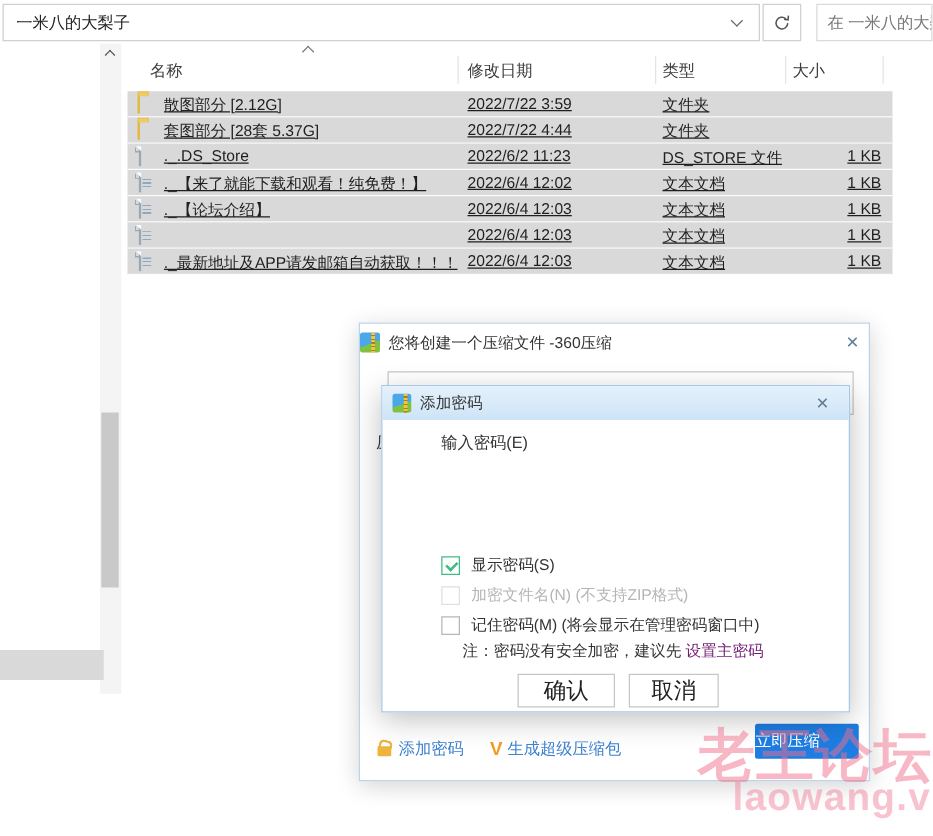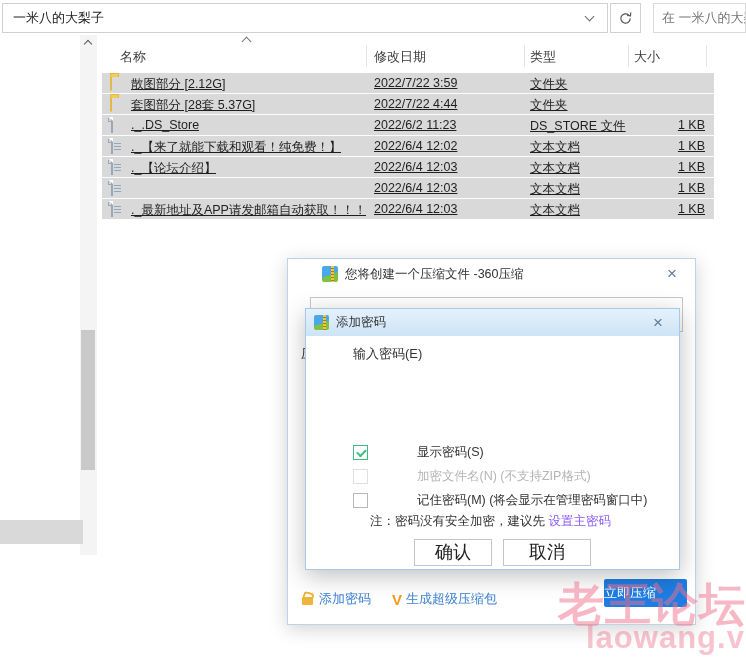--- a/index.html
+++ b/index.html
@@ -50,21 +50,21 @@
   .ico-file::before { content:""; position:absolute; right:-1px; top:-1px; border-style:solid;
     border-width:0 4px 4px 0; border-color:transparent #fff transparent transparent;
     box-shadow:-1px 1px 0 #9aa7b4; }
   .ico-text::after { content:""; position:absolute; left:2px; top:4px; width:7px; height:8px;
     background:repeating-linear-gradient(#8fa8c0 0 1px, transparent 1px 3px); }
 
   
   .dlg { background:#fff; }
   .main-dlg { left:287px; top:258px; width:409px; height:367px; border:1px solid #bcd4ea;
     box-shadow:0 4px 18px rgba(0,0,0,.18); }
-  .dlg-title { height:30px; display:flex; align-items:center; padding:0 10px; font-size:12.5px; color:#333;margin-left:24px; }
+  .dlg-title { height:30px; display:flex; align-items:center; padding:0 0; font-size:12.5px; color:#333; }
   .dlg-close { margin-left:auto; width:26px; text-align:center; font-size:17px; color:#607d95; cursor:pointer; line-height:26px; }
   .zip-ico { width:16px; height:16px; border-radius:2px; position:relative; margin-right:7px;
     background:linear-gradient(160deg,#4aa7e8 55%,#7fc241 55%); overflow:hidden; flex:0 0 16px; }
   .zip-ico::before { content:""; position:absolute; left:9px; top:0; width:3px; height:16px;
     background:repeating-linear-gradient(#f4c53f 0 2px, #a97f1d 2px 3px); }
   .fname-input { position:absolute; left:22px; top:38px; width:373px; height:35px; border:1px solid #c8c8c8;
     background:#fff; font-size:13px; color:#222; display:flex; align-items:center; padding:0 9px; }
   .fname-right { position:absolute; right:9px; top:9px; font-size:13px; color:#333; }
   .behind-label { position:absolute; left:13px; top:86px; font-size:13px; color:#333; }
 
@@ -80,33 +80,33 @@
 
   .pass-dlg { left:305px; top:308px; width:375px; height:262px; border:1px solid #a6c9e8;
     box-shadow:0 6px 22px rgba(0,0,0,.25); }
   .pass-title { height:27px; background:linear-gradient(#e5f1fc,#cde4f7); display:flex; align-items:center;
     padding:0 8px; font-size:12.5px; color:#333; }
   .pass-label { position:absolute; left:47px; top:36px; font-size:13px; color:#333; }
   .pass-input { position:absolute; left:47px; top:52px; width:287px; height:26px; border:1px solid #adadad;
     background:#fff; display:flex; align-items:center; padding:0 6px; font-size:13.5px; color:#111; }
   .caret { display:inline-block; width:1px; height:15px; background:#000; margin-left:1px; }
 
-  .cb-row { position:absolute; left:47px; display:flex; align-items:center; font-size:12.5px; color:#333;gap:40px; }
+  .cb-row { position:absolute; left:47px; display:flex; align-items:center; font-size:12.5px; color:#333; }
   .cb { width:15px; height:15px; border:1px solid #b7b7b7; background:#fff; margin-right:9px; position:relative; flex:0 0 15px; }
   .cb.checked { border-color:#3dbd82; }
   .cb.checked::after { content:""; position:absolute; left:3px; top:3px; width:7px; height:4px;
     border-left:2px solid #3dbd82; border-bottom:2px solid #3dbd82; transform:rotate(-45deg); }
   .cb.disabled { border-color:#e0e0e0; }
   .cb-row.disabled { color:#b5b5b5; }
 
   .note-line { position:absolute; left:64px; top:204px; font-size:12.5px; color:#333; white-space:nowrap; }
-  .note-link { color:#8b5cf6; cursor:pointer;margin-top:37px; }
+  .note-link { color:#701a75; cursor:pointer;margin-top:37px; }
   .btn-plain { position:absolute; top:230px; height:27px; background:#fff; border:1px solid #c6c6c6;
     font-size:18px; color:#222; text-align:center; line-height:25px; cursor:pointer; }
-  .btn-ok { left:108px; width:78px; } .btn-cancel { left:197px; width:88px; }
+  .btn-ok { left:108px; width:78px; } .btn-cancel { left:197px; width:72px; }
 
   
   .wm { pointer-events:none; z-index:60; font-weight:bold; color:rgba(239,111,140,.5); white-space:nowrap; }
   .wm1 { left:558px; top:574px; font-size:46px; letter-spacing:1px; }
   .wm2 { left:586px; top:620px; font-size:31px; color:rgba(239,111,140,.42); letter-spacing:1px; }
 </style>
 </head>
 <body>
 
 <div class="abs address-bar">

